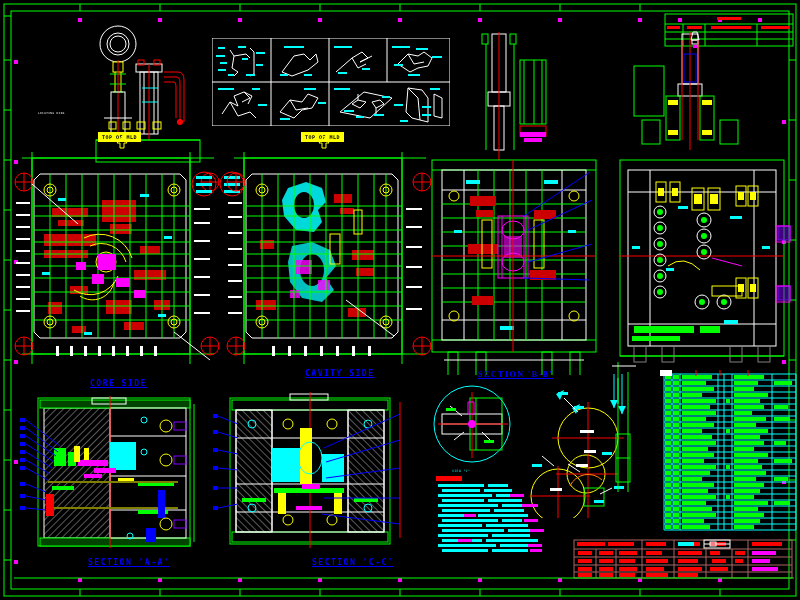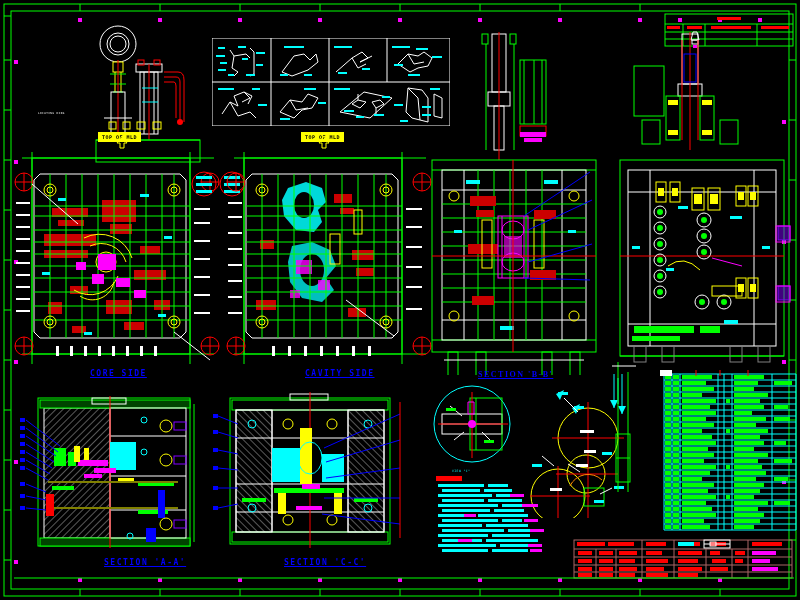--- a/index.html
+++ b/index.html
@@ -794,25 +794,25 @@
       <rect x="100" y="256" width="30" height="10"></rect>
     </g>
     <g stroke="#808080" stroke-width="1" fill="none">
       <rect x="22" y="316" width="12" height="16"></rect>
         <rect x="50" y="316" width="12" height="16"></rect>
       <rect x="118" y="316" width="12" height="16"></rect>
         <rect x="146" y="316" width="12" height="16"></rect>
     </g>
   </svg>
 
-  <div class="lbl viewlabel" style="left:90px;top:370px;">CORE SIDE</div>
+  <div class="lbl viewlabel" style="left:90px;top:380px;">CORE SIDE</div>
   <div class="lbl viewlabel" style="left:305px;top:370px;">CAVITY SIDE</div>
   <div class="lbl viewlabel" style="left:478px;top:371px;font-family:Liberation Serif, serif;">SECTION 'B-B'</div>
-  <div class="lbl viewlabel" style="left:104px;top:559px;">SECTION 'A-A'</div>
-  <div class="lbl viewlabel" style="left:284px;top:559px;">SECTION 'C-C'</div>
+  <div class="lbl viewlabel" style="left:88px;top:559px;">SECTION 'A-A'</div>
+  <div class="lbl viewlabel" style="left:312px;top:559px;">SECTION 'C-C'</div>
 
   <svg class="abs" style="left:18;top:390" width="192" height="168">
     <g stroke="#00ff00" stroke-width="1" fill="none">
       <rect x="20" y="8" width="152" height="148"></rect>
     </g>
 
     <defs>
       <pattern id="hatchA" width="5" height="5" patternUnits="userSpaceOnUse" patternTransform="rotate(45)">
         <line x1="0" y1="0" x2="0" y2="5" stroke="#ffffff" stroke-width="0.7"></line>
       </pattern>

